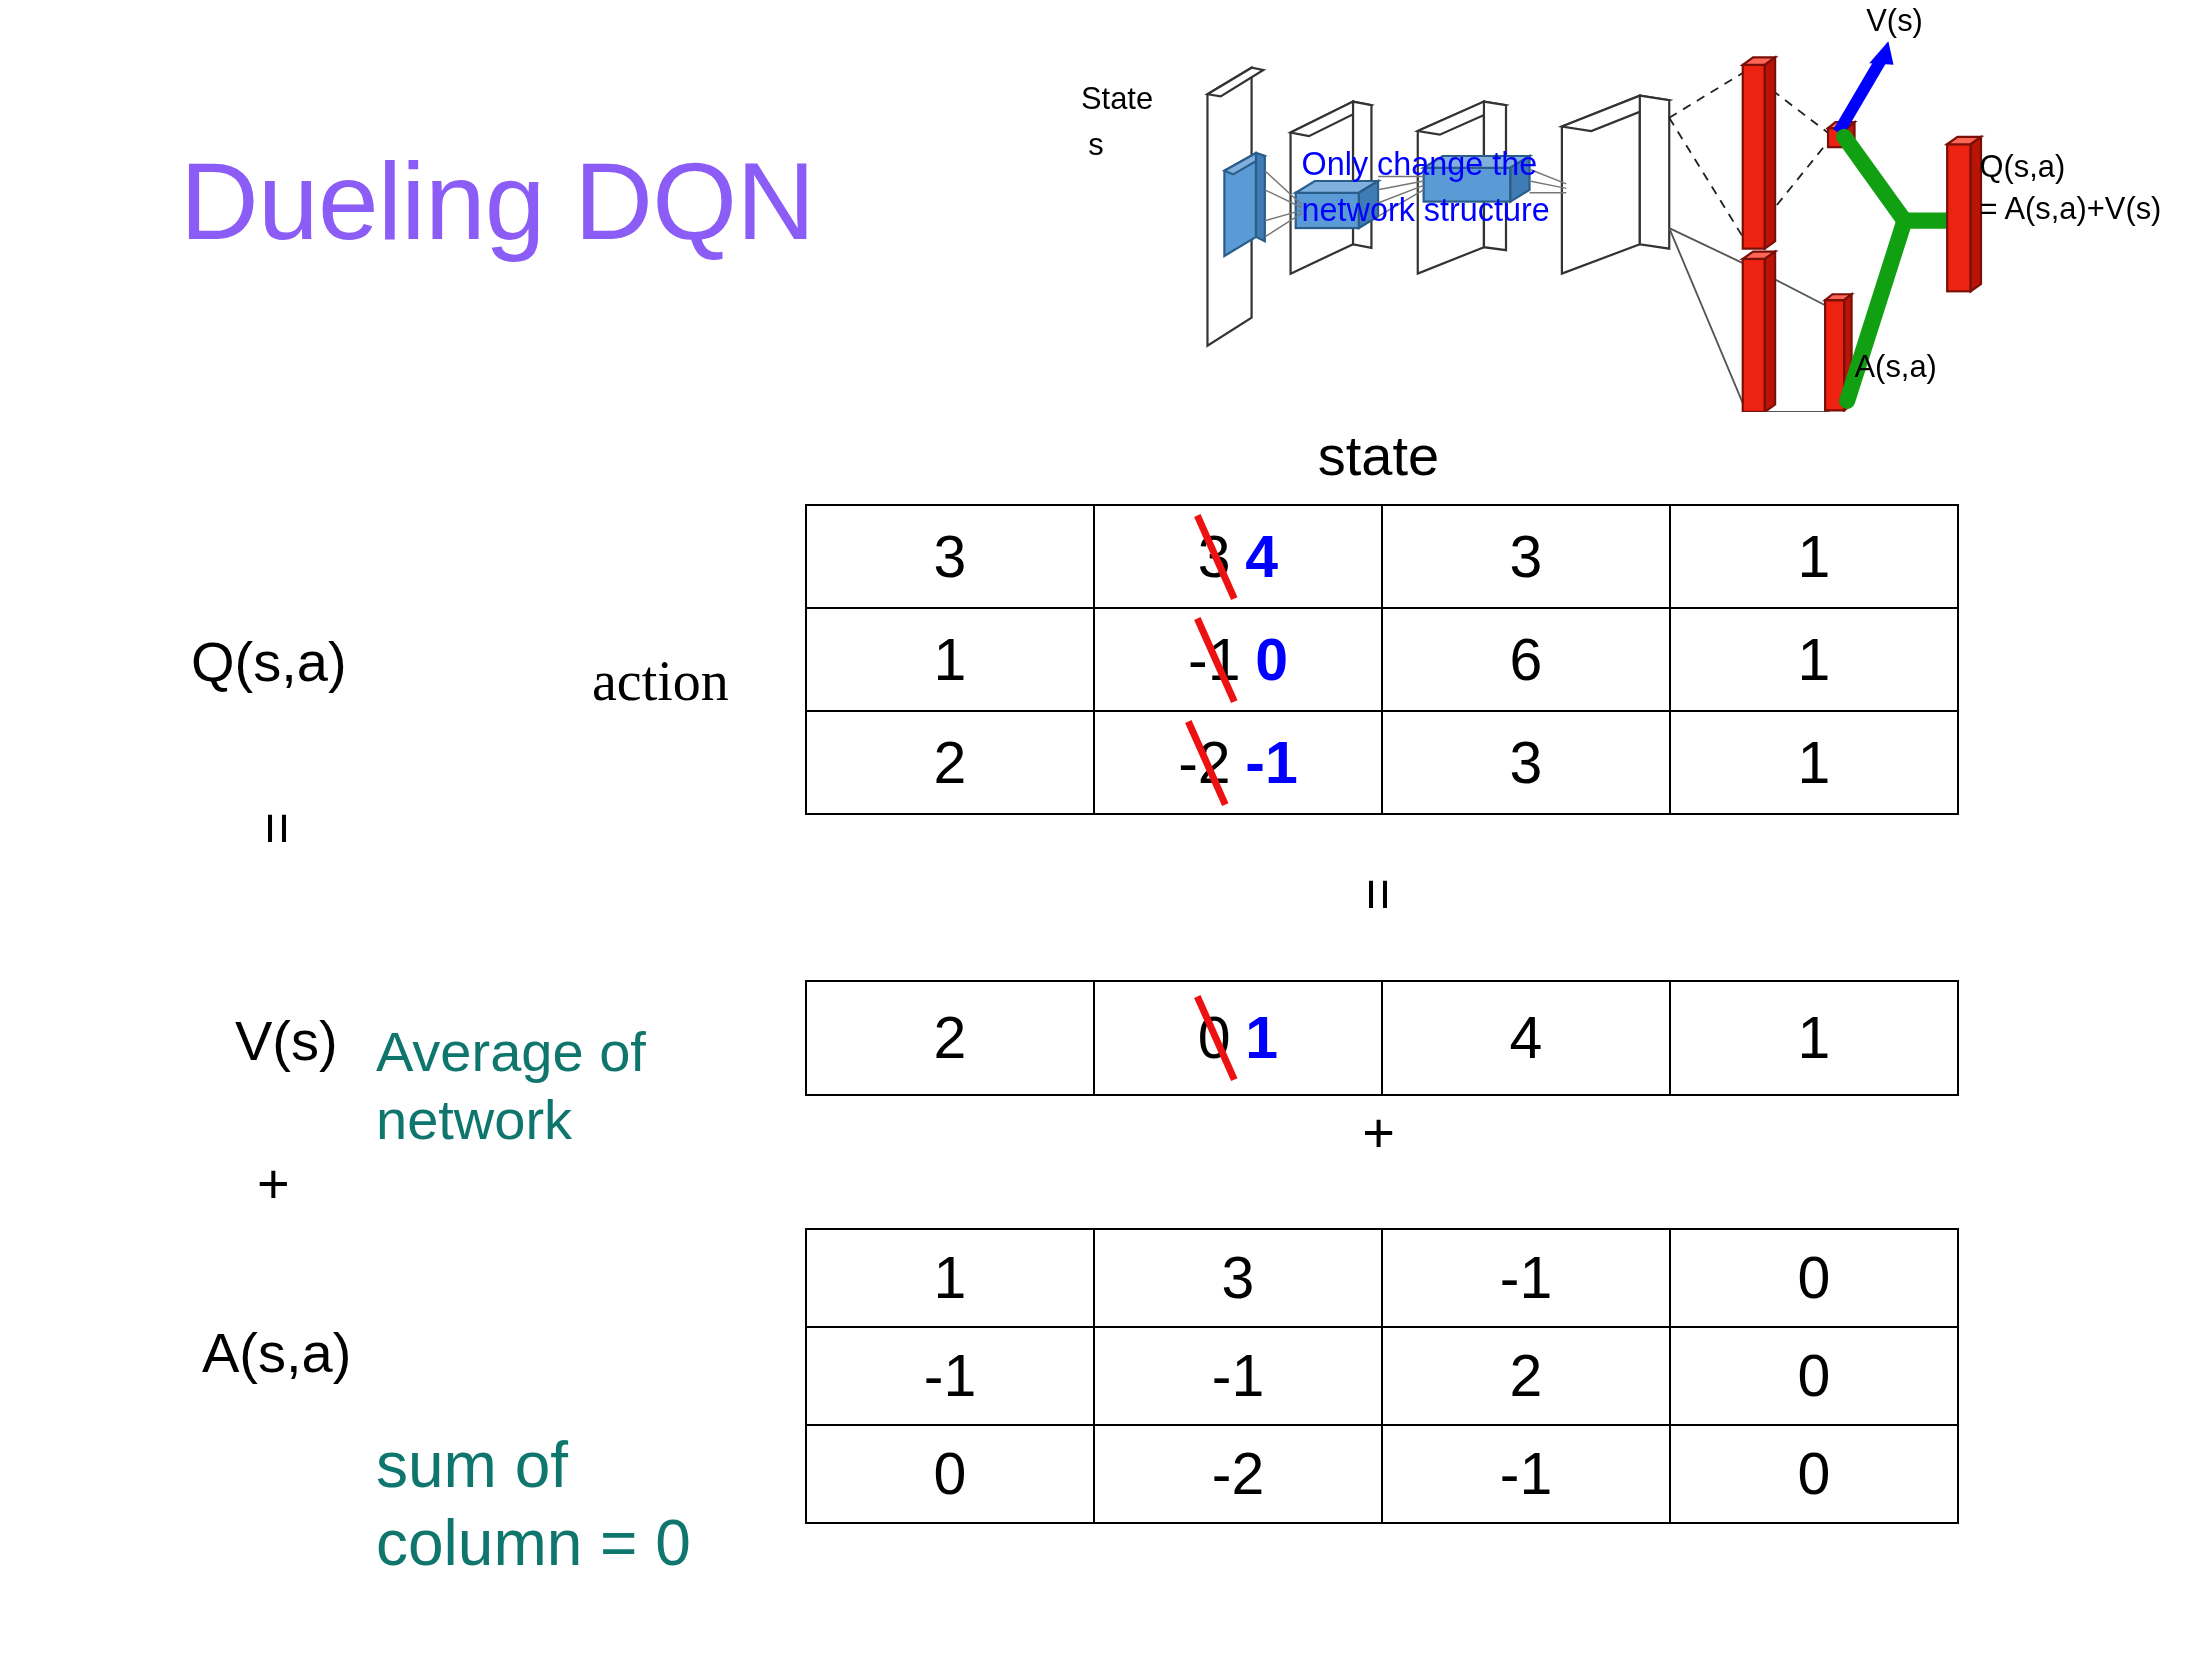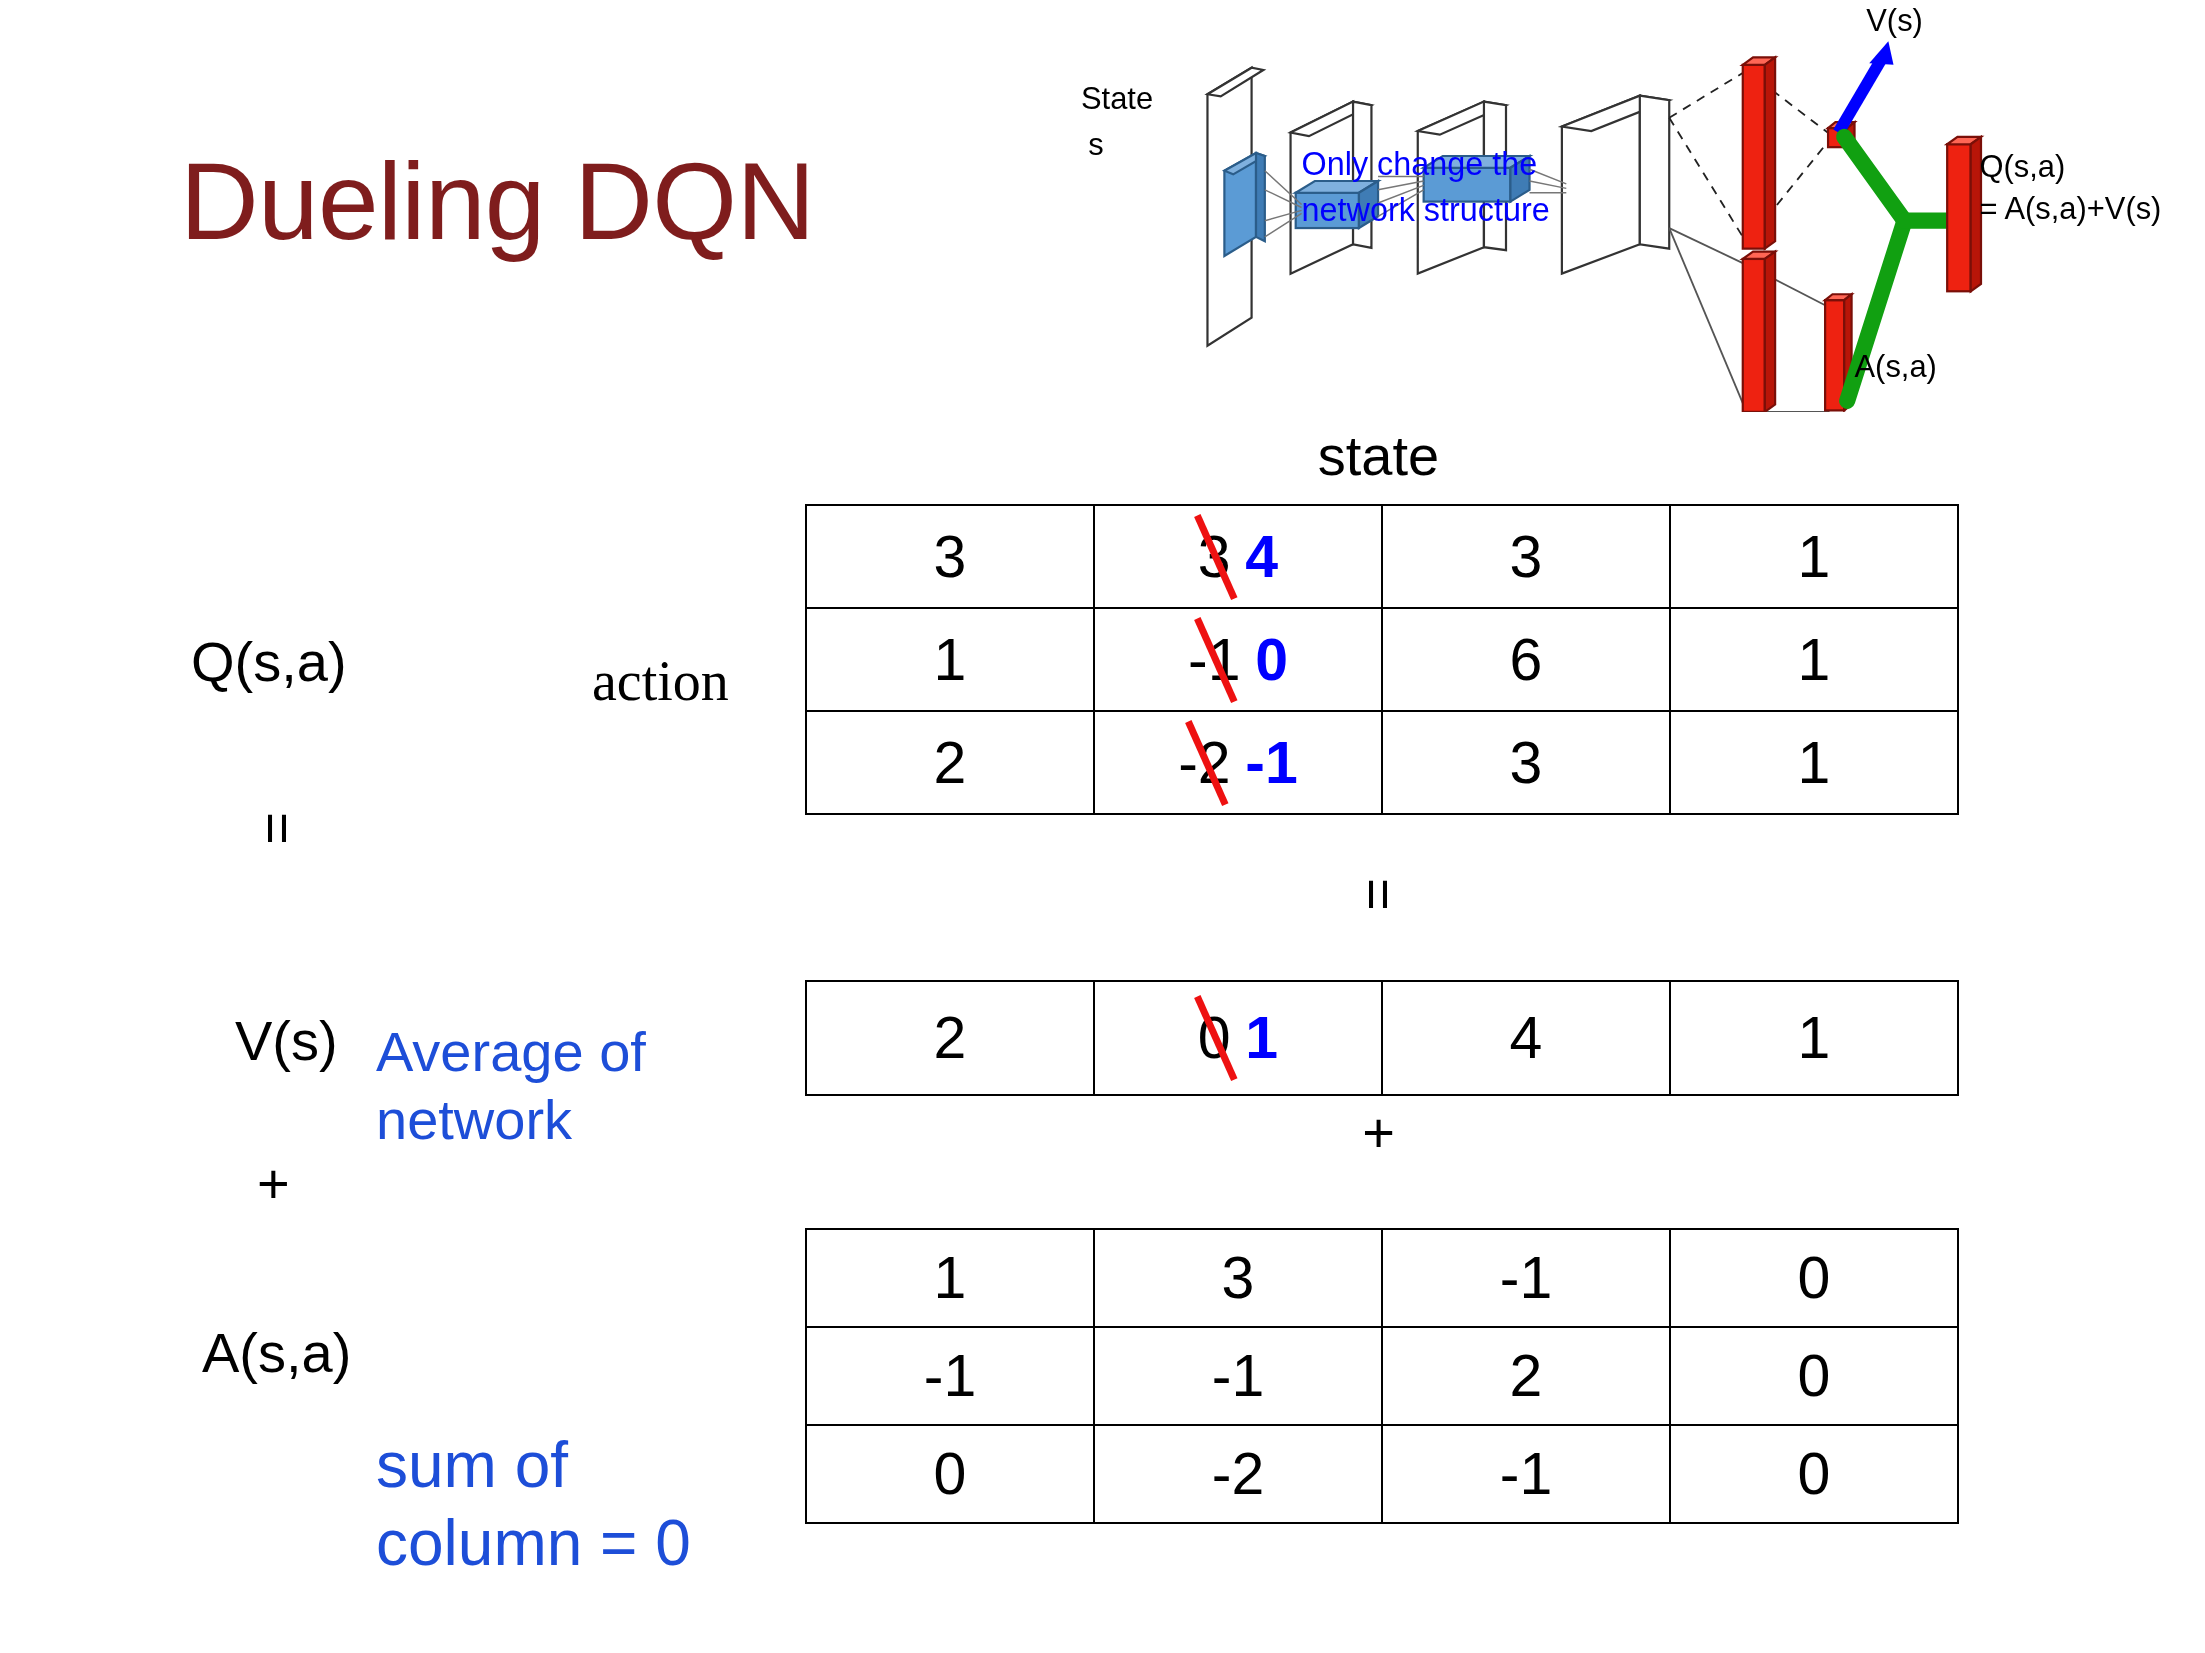--- a/index.html
+++ b/index.html
@@ -17,21 +17,21 @@
     background: #ffffff;
     overflow: hidden;
   }
 
   
   #slide-title {
     position: absolute;
     left: 180px;
     top: 147px;
     font-size: 109px;
-    color: #7f1d1d;
+    color: #8b5cf6;
     letter-spacing: -0.7px;
     white-space: nowrap;
     line-height: 1;
   }
 
   
   #network-diagram {
     position: absolute;
     left: 1081px;
     top: 0px;
@@ -50,21 +50,21 @@
     fill: #0000ff;
   }
 
   
   .lbl {
     position: absolute;
     color: #000000;
     white-space: nowrap;
     line-height: 1.08;
   }
-  .lbl-blue { color: #1d4ed8; }
+  .lbl-blue { color: #0f766e; }
 
   #label-q       { left: 191px;  top: 632px;  font-size: 56px; }
   #label-action  { left: 592px;  top: 651px;  font-size: 56px; font-family: Liberation Serif, serif; }
   #label-eq-1    { left: 261px;  top: 798px; font-size: 56px; }
   #label-v       { left: 235px;  top: 1011px; font-size: 56px; }
   #label-avg     { left: 376px;  top: 1018px; font-size: 56px; line-height: 1.22;}
   #label-plus-1  { left: 257px;  top: 1154px; font-size: 56px; }
   #label-a       { left: 202px;  top: 1323px; font-size: 56px; }
   #label-sum     { left: 376px;  top: 1426px; font-size: 64px; line-height: 1.22;}
   #label-state   { left: 805px; top: 426px;  width: 1147px; text-align: center; font-size: 56px; }

